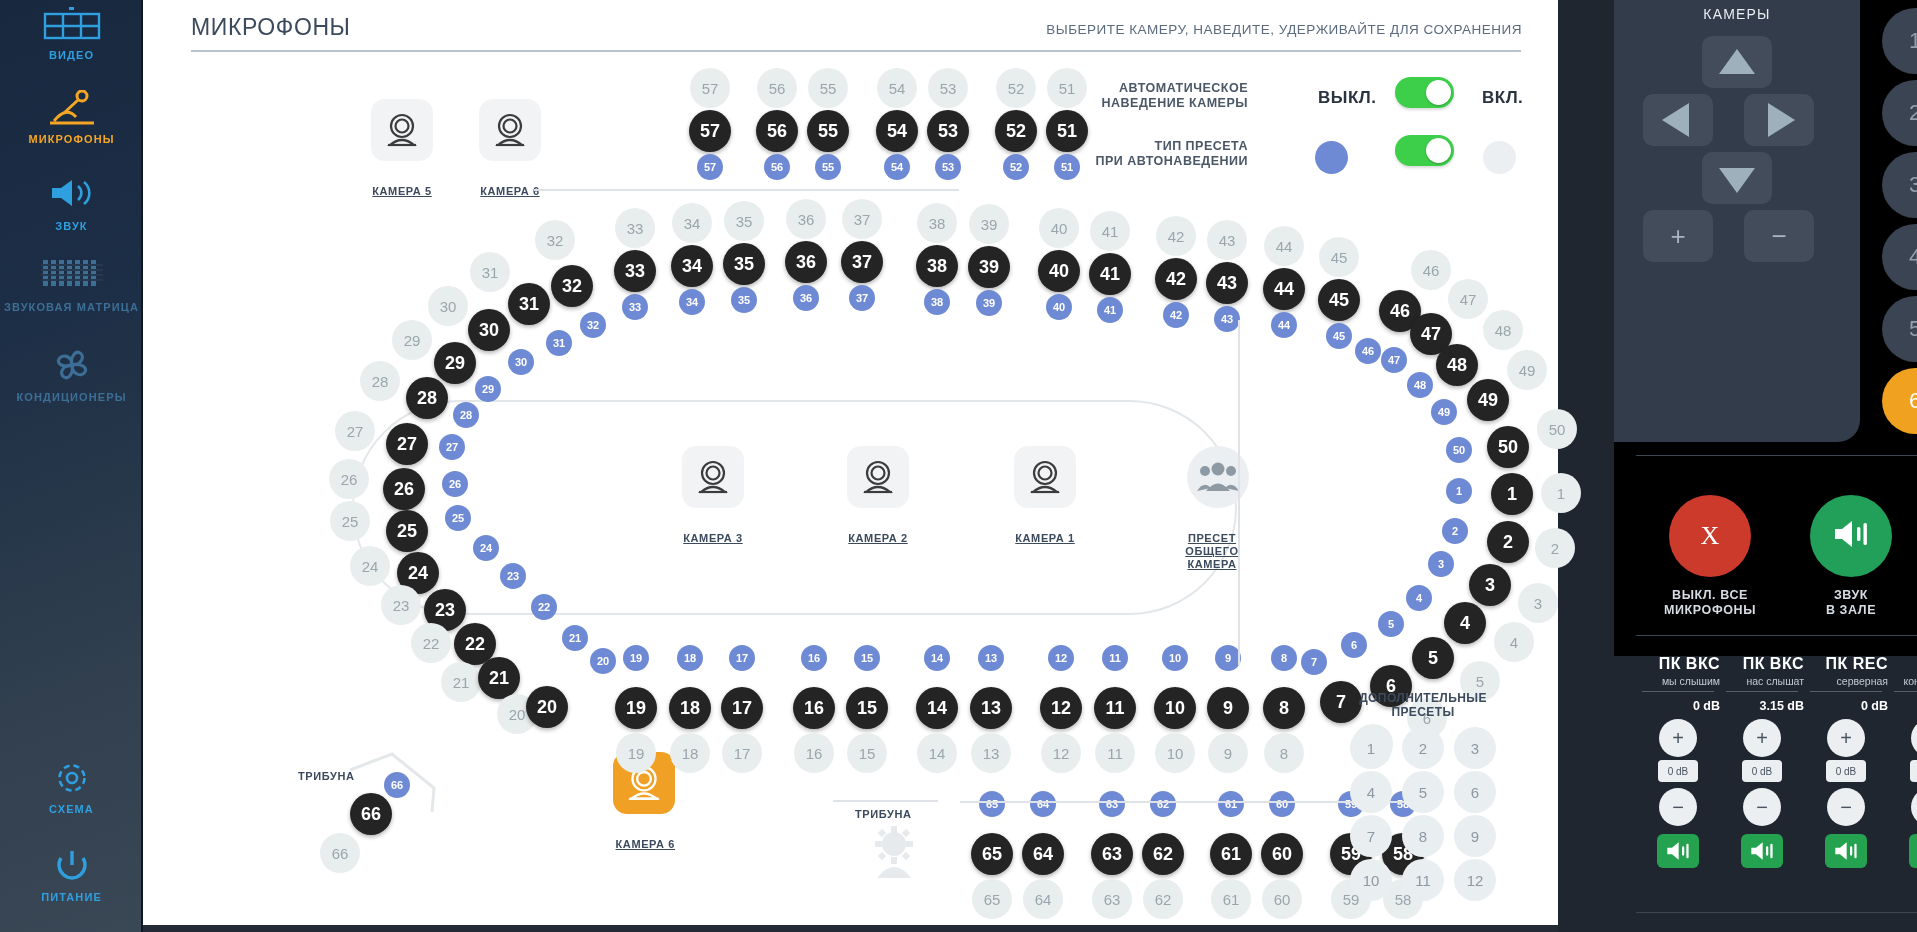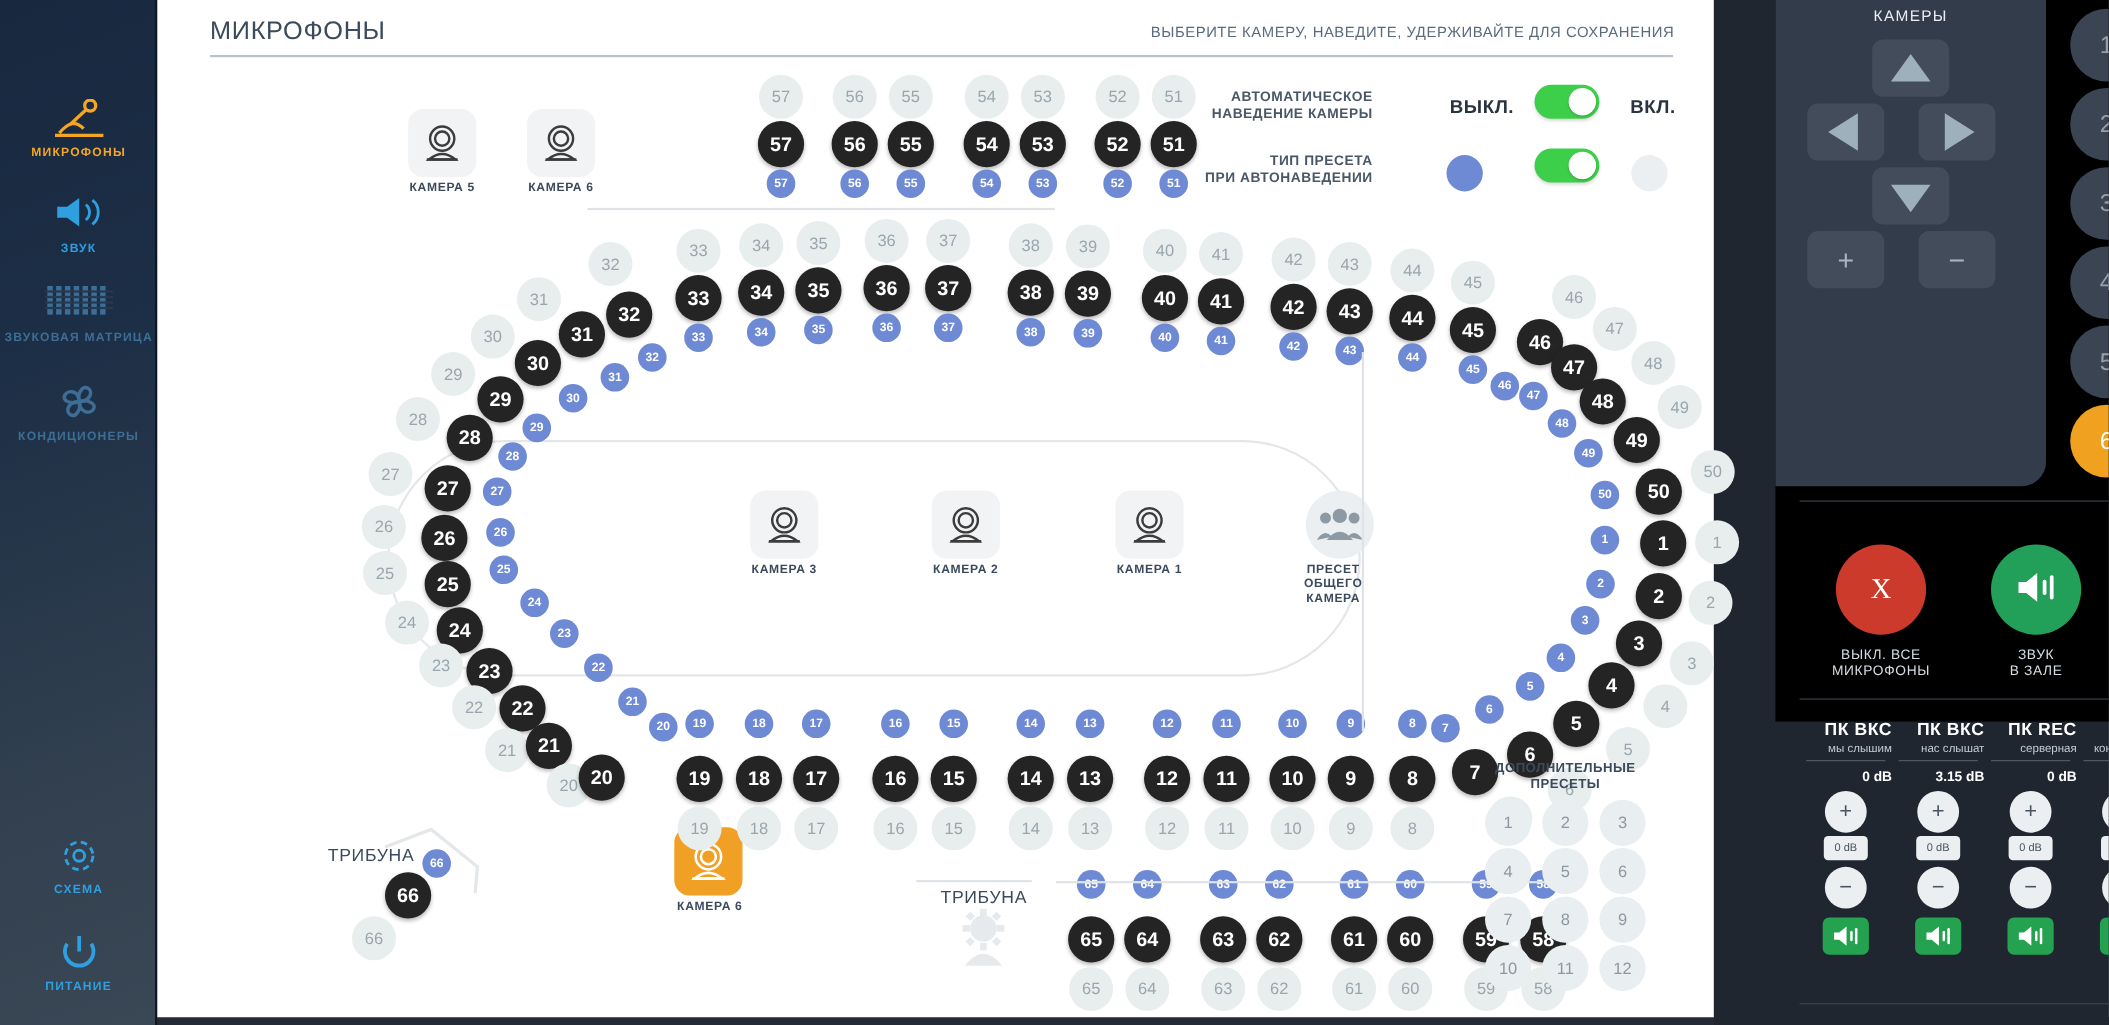--- a/index.html
+++ b/index.html
@@ -27,38 +27,38 @@
                letter-spacing:.5px; }
   #main .hrule{ position:absolute; left:48px; top:50px; width:1330px; height:2px;
                 background:#b9c2cd; }
 
   
   .camtile{ position:absolute; text-align:center; }
   .camtile .box{ width:62px; height:62px; border-radius:14px; background:#f2f3f5;
                  display:flex; align-items:center; justify-content:center; margin:0 auto; }
   .camtile.accent .box{ background:#f0a125; }
   .camtile .cl{ font-size:11px; color:#3b4a5c; font-weight:bold; letter-spacing:.6px;
-                margin-top:4px; white-space:nowrap; }
+                margin-top:24px; white-space:nowrap;text-decoration:underline; }
   .camtile .cl.multi{ white-space:normal; width:86px; line-height:13px; }
   .camtile.preset .box{ border-radius:50%; background:#eceff2; }
 
   
   .dot{ position:absolute; border-radius:50%; display:flex; align-items:center;
         justify-content:center; font-weight:bold; }
   .dot.main{ width:42px; height:42px; background:#242424; color:#fff; font-size:18px;
              box-shadow:0 2px 4px rgba(0,0,0,.30); }
   .dot.blue{ width:26px; height:26px; background:#6f8ad4; color:#fff; font-size:11px; }
   .dot.pale{ width:40px; height:40px; background:#e8eeee; color:#9aa6ad; font-size:15px;
              font-weight:normal; }
 
   .divline{ position:absolute; background:#dfe3e8; height:2px; }
   .oval{ position:absolute; border:2px solid #e3e7ea; border-radius:190px; }
   .vline{ position:absolute; background:#dfe3e8; width:2px; }
 
-  .smalllabel{ position:absolute; font-size:16px; font-weight:normal; color:#3b4a5c;
+  .smalllabel{ position:absolute; font-size:11px; font-weight:bold; color:#3b4a5c;
                letter-spacing:.6px; }
   .tglabel{ position:absolute; text-align:right; font-size:12.5px; color:#4a5767;
             font-weight:bold; letter-spacing:.5px; line-height:15px; }
   .tgword{ position:absolute; font-size:17px; color:#2a3340; letter-spacing:.5px;
            font-family:"Liberation Sans", sans-serif; font-weight:bold; }
   .switch{ position:absolute; width:59px; height:31px; border-radius:16px;
            background:#3ecf4a; box-shadow:0 2px 3px rgba(0,0,0,.15); }
   .switch .knob{ position:absolute; top:3px; right:3px; width:25px; height:25px;
                  border-radius:50%; background:#fff; box-shadow:0 1px 2px rgba(0,0,0,.25); }
   .cdot{ position:absolute; width:33px; height:33px; border-radius:50%; }
@@ -85,21 +85,21 @@
   #rsep1{ position:absolute; left:22px; top:455px; width:315px; height:1px; background:#3c4653; }
   #rsep2{ position:absolute; left:22px; top:635px; width:315px; height:1px; background:#3c4653; }
   #rsep3{ position:absolute; left:22px; top:912px; width:315px; height:1px; background:#3c4653; }
 
   .bigcirc{ position:absolute; width:82px; height:82px; border-radius:50%;
     display:flex; align-items:center; justify-content:center; }
   .bigcirc.red{ background:#cb3a2a; }
   .bigcirc.green{ background:#23a council; }
   .bigcirc.green{ background:#22a05a; }
   .bigcaption{ position:absolute; width:130px; text-align:center; color:#d6dce3;
-    font-size:12.5px; letter-spacing:.6px; line-height:15px; }
+    font-size:12.5px; letter-spacing:.6px; line-height:15px;font-weight:bold; }
 
   .chan{ position:absolute; width:84px; text-align:right; }
   .chan .t1{ color:#fff; font-size:16px; font-weight:bold; letter-spacing:.5px; }
   .chan .t2{ color:#c3cad2; font-size:10.5px; margin-top:2px; }
   .chan .ul{ height:1px; background:#555f6c; margin:4px 6px 0; }
   .chan .db{ color:#fff; font-size:12.5px; font-weight:bold; margin-top:7px; }
   .rb{ width:38px; height:38px; border-radius:50%; background:#eceff1; color:#4a5360;
        font-size:20px; display:flex; align-items:center; justify-content:center;
        margin:6px auto 0; }
   .dbchip{ width:40px; height:22px; border-radius:4px; background:#eceff1; color:#4a5360;
@@ -117,20 +117,32 @@
 
   #botbar{ position:absolute; left:143px; top:925px; width:1415px; height:7px; background:#242b36;}
 </style>
 </head>
 <body>
 
 <div id="root">
 
   <div id="leftnav">
 
+    <div class="navitem" style="top:6px">
+      <span class="ic">
+        <svg width="58" height="34" viewBox="0 0 58 34">
+            <rect x="3" y="1" width="5" height="3" fill="currentColor" transform="translate(23,0)"></rect>
+            <rect x="2" y="8" width="54" height="24" fill="none" stroke="currentColor" stroke-width="2.4"></rect>
+            <line x1="20" y1="8" x2="20" y2="32" stroke="currentColor" stroke-width="2.4"></line>
+            <line x1="38" y1="8" x2="38" y2="32" stroke="currentColor" stroke-width="2.4"></line>
+            <line x1="2" y1="20" x2="56" y2="20" stroke="currentColor" stroke-width="2.4"></line>
+          </svg>
+      </span>
+      <span class="lb">ВИДЕО</span>
+    </div>
 
     <div class="navitem active" style="top:90px">
       <span class="ic">
         <svg width="52" height="36" viewBox="0 0 52 36">
             <circle cx="36" cy="6" r="5" fill="none" stroke="currentColor" stroke-width="3"></circle>
             <line x1="32" y1="10" x2="18" y2="23" stroke="currentColor" stroke-width="3"></line>
             <path d="M8 31 Q20 16 30 27" fill="none" stroke="currentColor" stroke-width="3"></path>
             <line x1="4" y1="33" x2="48" y2="33" stroke="currentColor" stroke-width="3"></line>
           </svg>
       </span>

